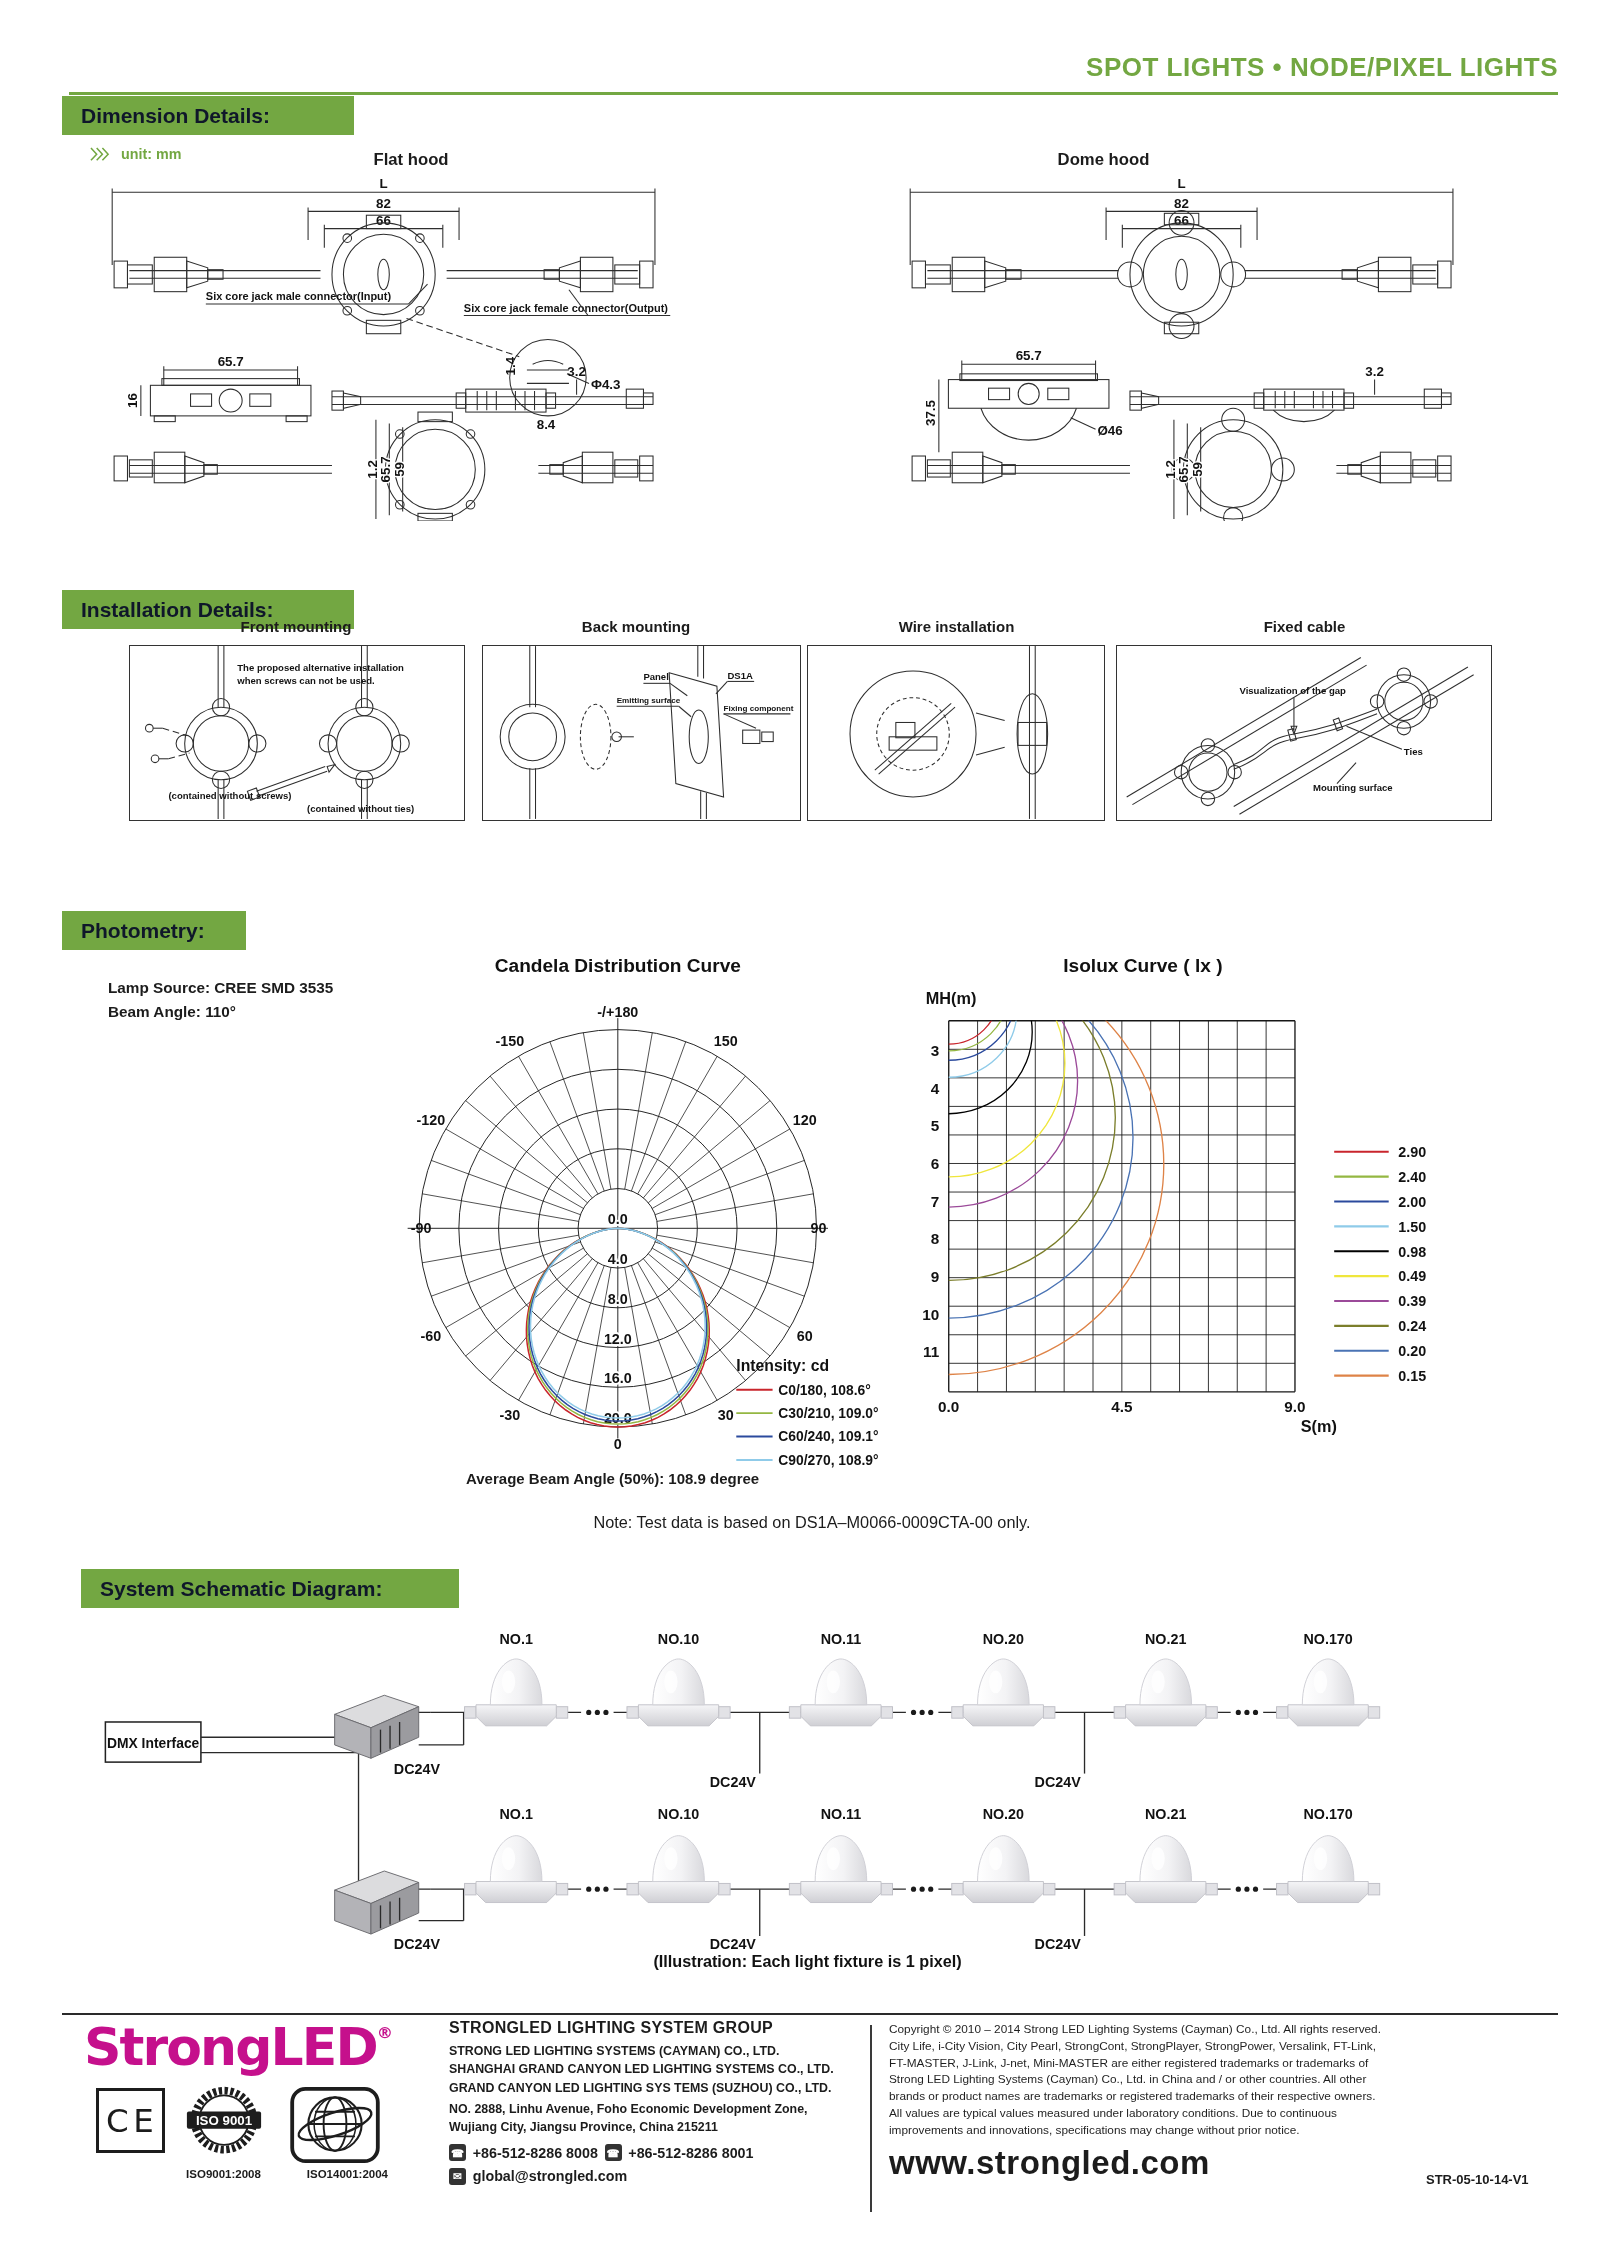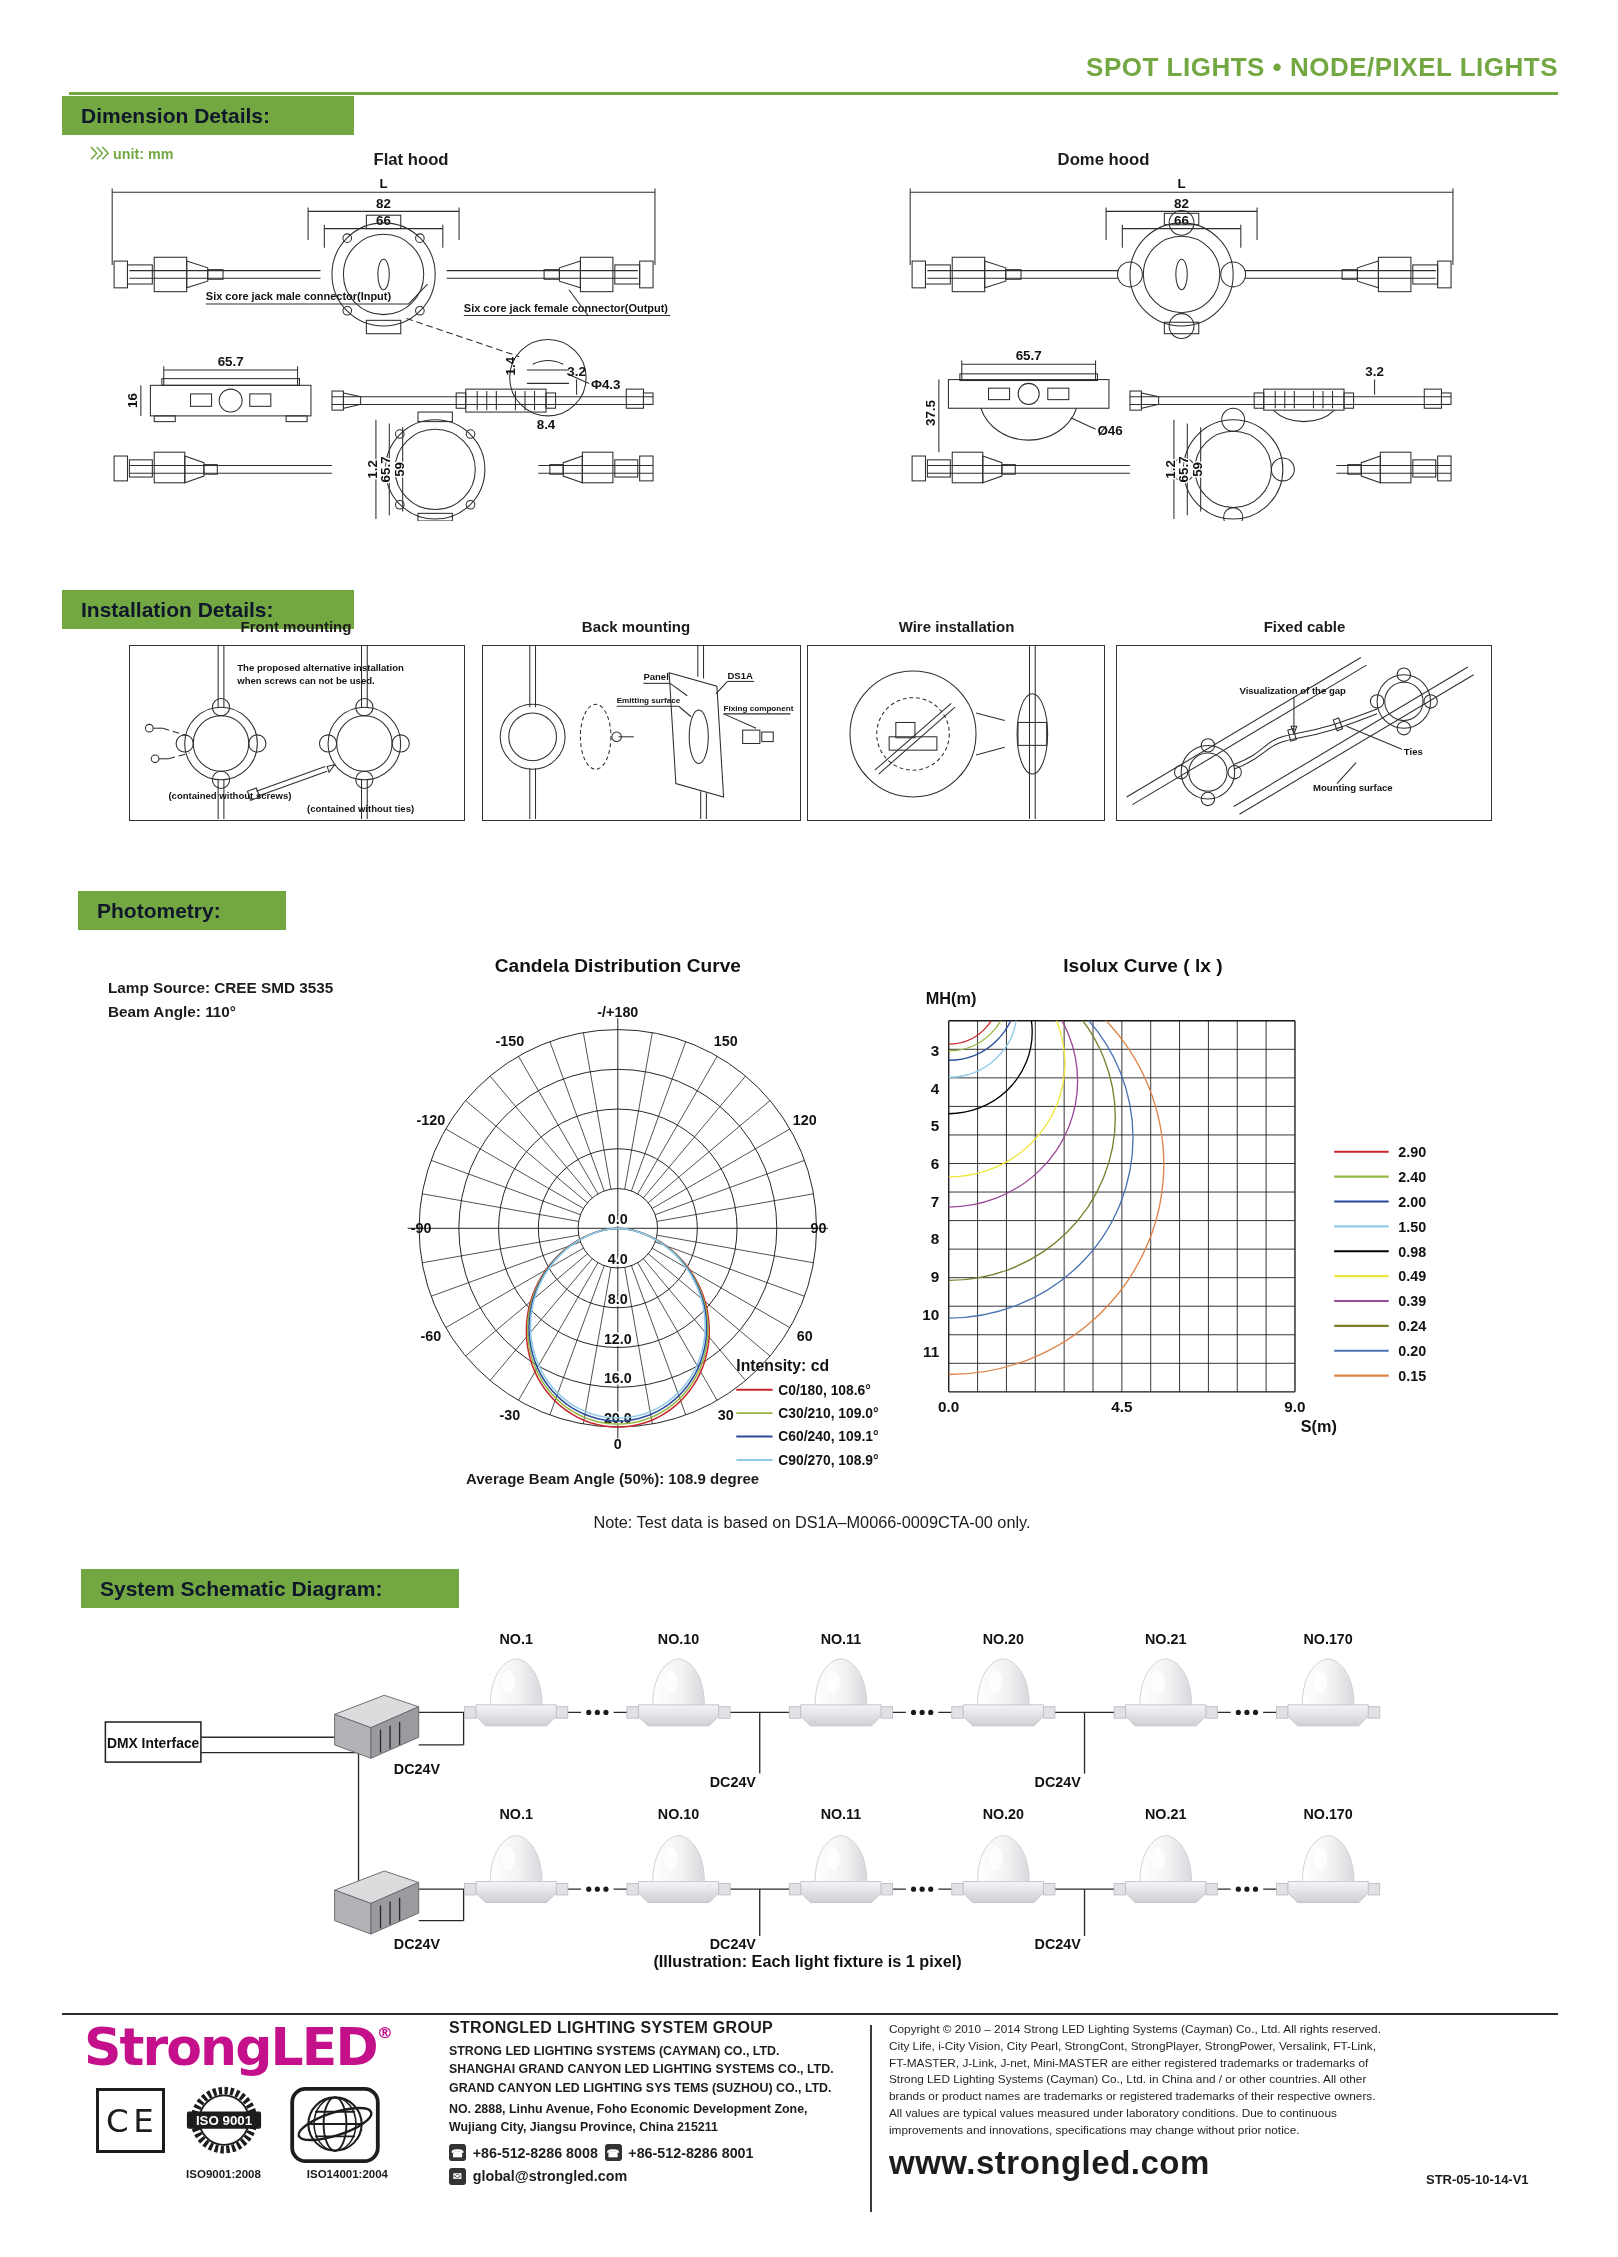--- a/index.html
+++ b/index.html
@@ -3,21 +3,21 @@
 <meta charset="utf-8">
 <style>
   html,body{margin:0;padding:0;background:#fff;}
   .page{position:relative;width:1618px;height:2258px;background:#fff;overflow:hidden;
         font-family:"Liberation Sans",sans-serif;color:#1c1c1c;}
   .abs{position:absolute;}
   .doc-title{position:absolute;top:52px;right:60px;color:#73a742;font-size:26px;font-weight:bold;letter-spacing:0.5px;}
   .top-rule{position:absolute;left:69px;top:92px;width:1489px;height:2.9px;background:#73a742;}
   .banner{position:absolute;left:62px;background:#73a742;color:#0f172a;font-weight:bold;font-size:21px;
           height:39px;line-height:39px;padding-left:19px;box-sizing:border-box;}
-  .unit{position:absolute;left:90px;top:146px;color:#73a742;font-weight:bold;font-size:14.3px;display:flex;align-items:flex-start;gap:2px;}
+  .unit{position:absolute;left:90px;top:146px;color:#73a742;font-weight:bold;font-size:14.3px;display:flex;align-items:center;gap:10px;}
   .hoodlbl{position:absolute;top:150px;font-weight:bold;font-size:16.7px;text-align:center;}
   .cad line,.cad rect,.cad circle,.cad path,.cad polyline,.cad polygon,.cad ellipse{fill:none;stroke:#2e2e2e;stroke-width:1.1px;}
   .cad text{fill:#131313;font-size:14px;font-weight:bold;stroke:none;font-family:"Liberation Sans",sans-serif;}
   .cad text.lbl{font-size:11.5px;}
   .cad text.halo{paint-order:stroke;stroke:#fff;stroke-width:3px;}
   .cad .dash{stroke-dasharray:7 4;}
   .ititle{position:absolute;top:618px;font-weight:bold;font-size:15px;text-align:center;}
   .ibox{position:absolute;top:645px;height:176px;border:1.4px solid #333;box-sizing:border-box;}
   .inst text{font-size:10px;font-weight:bold;}
   .photo-src{position:absolute;left:108px;top:959px;font-size:15.3px;font-weight:bold;line-height:1.6;margin-top:17px;}
@@ -394,21 +394,21 @@
       <text x="128" y="50">Visualization of the gap</text>
       <line x1="185" y1="54" x2="185" y2="88"></line>
         <polygon points="185,92 182,84 188,84"></polygon>
       <text x="300" y="114">Ties</text>
       <line x1="298" y1="108" x2="240" y2="84"></line>
       <text x="205" y="152">Mounting surface</text>
       <line x1="230" y1="144" x2="250" y2="122"></line>
     </svg>
   </div>
 
-  <div class="banner" style="top:891px;width:208px;margin-left:16px;">Photometry:</div>
+  <div class="banner" style="top:911px;width:184px;">Photometry:</div>
   <div class="photo-src">
     <div>Lamp Source: CREE SMD 3535</div>
     <div>Beam Angle: 110°</div>
   </div>
 
   <svg id="candela" class="abs" style="left:400px;top:949px;" width="535" height="550" viewBox="0 0 560 575">
     <text x="228" y="24" text-anchor="middle" font-size="20" font-weight="bold" fill="#111">Candela Distribution Curve</text>
     <text x="352" y="441" font-size="16.5" font-weight="bold" fill="#111">Intensity:  cd</text>
   <g stroke="#1c1c1c" stroke-width="1" fill="none">
         <circle cx="228" cy="292" r="41.6"></circle>

